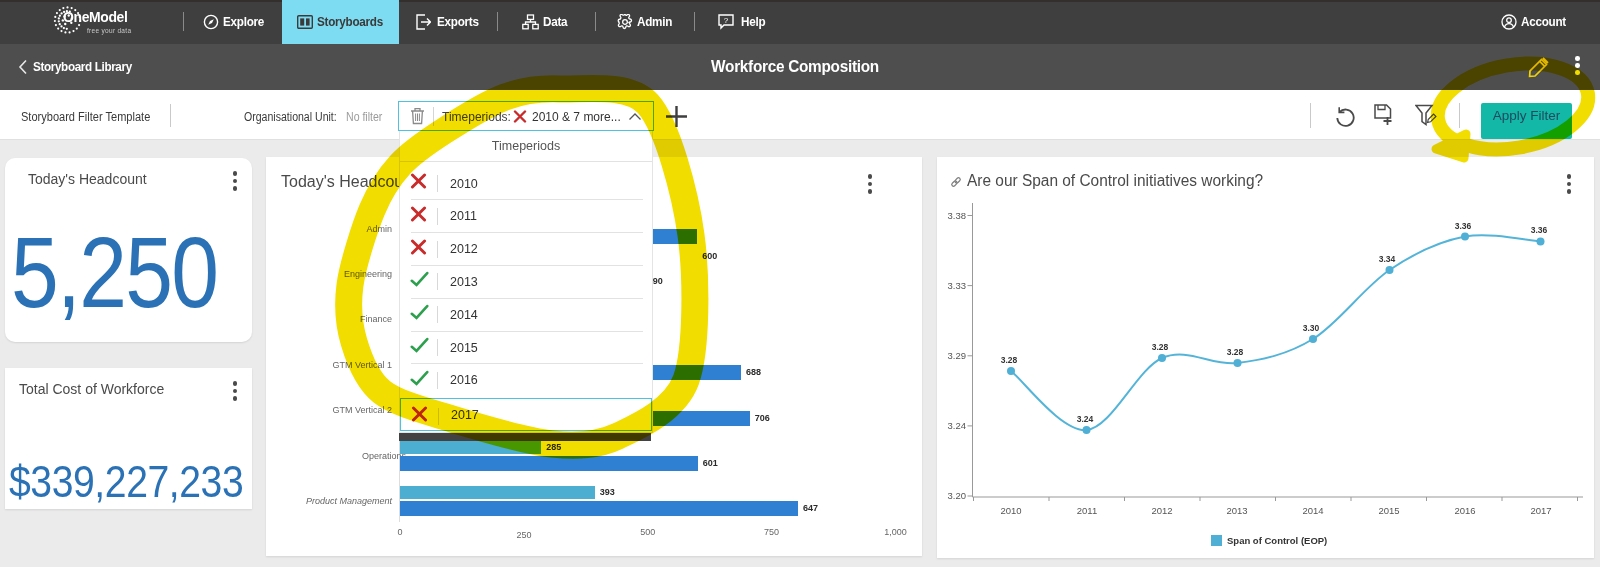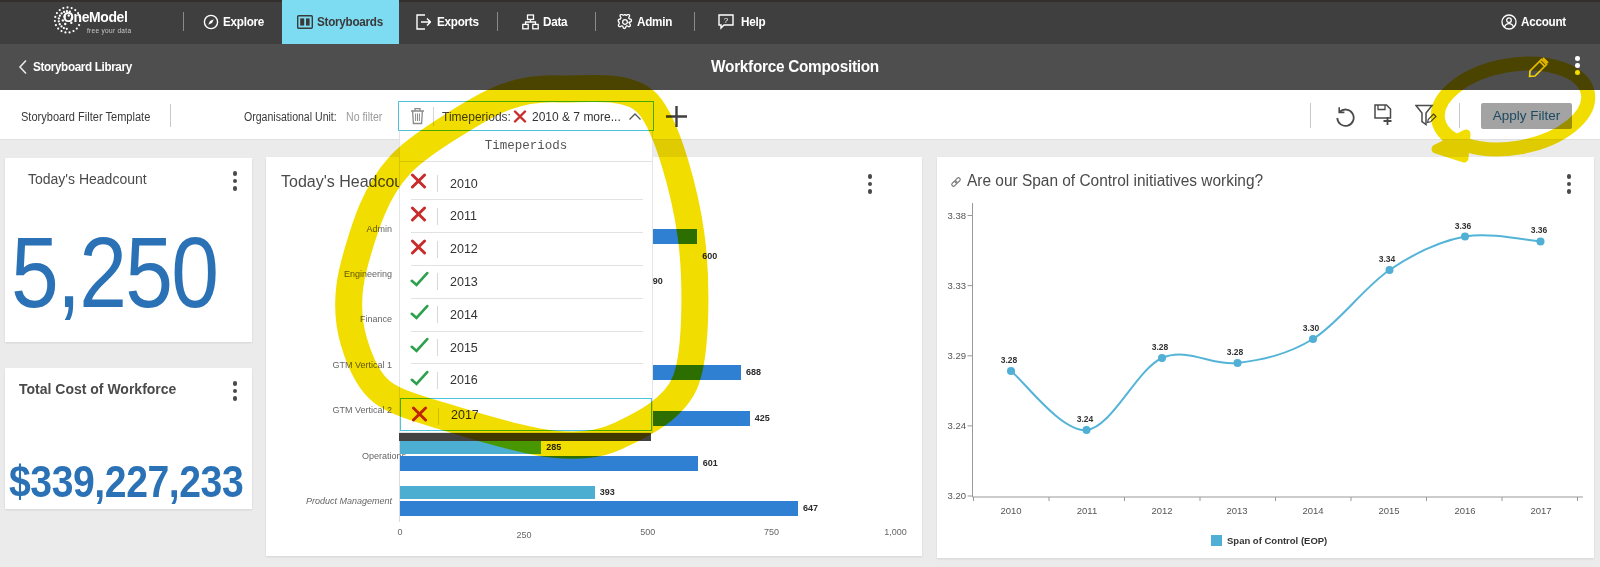--- a/index.html
+++ b/index.html
@@ -170,32 +170,32 @@
   <svg class="abs" style="left:1374px;top:103px;" width="22" height="24" viewBox="0 0 22 24" fill="none" stroke="#4a4a4a" stroke-width="1.5">
       <path d="M1,2 H12.5 L16.5,6 V15 H1 Z"></path>
       <path d="M4,2 V6.5 H11 V2" stroke-width="1.3"></path>
       <path d="M13.5,14 V22 M9.5,18 H17.5" stroke-width="1.8"></path>
     </svg>
   <svg class="abs" style="left:1415px;top:104px;" width="23" height="24" viewBox="0 0 23 24" fill="none" stroke="#4a4a4a" stroke-width="1.5">
       <path d="M1,1.5 H17 L11,9 V20.5 L7,17.5 V9 Z"></path>
       <path d="M13.2,15.5 L18.6,10.1 L20.9,12.4 L15.5,17.8 L12.6,18.4 Z" stroke-width="1.2"></path>
     </svg>
   <div class="abs" style="left:1459px;top:103px;width:1px;height:25px;background:#c9c9c9;"></div>
-  <div class="abs" style="left:1481px;top:103px;width:91px;height:26px;background:#a3a3a3;border-radius:2px;color:#1d4a60;font-size:13.5px;line-height:26px;text-align:center;">Apply Filter</div>
-
-  <div class="card" style="left:5px;top:158px;width:247px;height:184px;">
+  <div class="abs" style="left:1481px;top:103px;width:91px;height:36px;background:#14b8a6;border-radius:2px;color:#1d4a60;font-size:13.5px;line-height:26px;text-align:center;">Apply Filter</div>
+
+  <div class="card" style="left:5px;top:158px;width:247px;height:184px;border-radius:10px;">
     <div class="cardtitle" style="left:23px;top:13px;">Today's Headcount</div>
     <div class="dots3 abs" style="left:225px;top:10px;width:10px;">
         <span></span>
         <span></span>
         <span></span>
       </div>
     <div class="bignum abs" style="left:6px;top:64px;font-size:101px;line-height:101px;font-weight:400;transform:scaleX(0.85);letter-spacing:-2px;">5,250</div>
   </div>
-  <div class="card" style="left:5px;top:368px;width:247px;height:141px;font-weight:bold;">
+  <div class="card" style="left:5px;top:368px;width:247px;height:141px;">
     <div class="cardtitle" style="left:14px;top:13px;">Total Cost of Workforce</div>
     <div class="dots3 abs" style="left:225px;top:10px;width:10px;">
         <span></span>
         <span></span>
         <span></span>
       </div>
     <div class="bignum abs" style="left:4px;top:91px;font-size:45px;line-height:45px;transform:scaleX(0.87);letter-spacing:-0.5px;">$339,227,233</div>
   </div>
 
   <div class="card" id="midcard" style="left:266px;top:157px;width:656px;height:399px;">
@@ -217,21 +217,21 @@
     <div class="catlab" style="left:36px;top:157.3px;">Finance</div>
     <div class="bar" style="left:134px;top:147.8px;width:153.6px;height:13px;background:#4caed0;"></div>
     <div class="bar" style="left:134px;top:162.8px;width:227.9px;background:#2f7fd2;"></div>
     <div class="catlab" style="left:36px;top:202.7px;">GTM Vertical 1</div>
     <div class="bar" style="left:134px;top:193.2px;width:208.1px;height:13px;background:#4caed0;"></div>
     <div class="bar" style="left:134px;top:208.2px;width:340.9px;background:#2f7fd2;"></div>
     <div class="vlab" style="left:479.9px;top:208.2px;">688</div>
     <div class="catlab" style="left:36px;top:248.1px;">GTM Vertical 2</div>
     <div class="bar" style="left:134px;top:238.6px;width:213.1px;height:13px;background:#4caed0;"></div>
     <div class="bar" style="left:134px;top:253.6px;width:349.8px;background:#2f7fd2;"></div>
-    <div class="vlab" style="left:488.8px;top:253.6px;">425</div>
+    <div class="vlab" style="left:488.8px;top:253.6px;">706</div>
     <div class="catlab" style="left:50px;top:293.5px;">Operations</div>
     <div class="bar" style="left:134px;top:284.0px;width:141.2px;height:13px;background:#4caed0;"></div>
     <div class="vlab" style="left:280.2px;top:283.0px;">285</div>
     <div class="bar" style="left:134px;top:299.0px;width:297.8px;background:#2f7fd2;"></div>
     <div class="vlab" style="left:436.8px;top:299.0px;">601</div>
     <div class="catlab" style="left:36px;top:338.9px;font-style:italic;">Product Management</div>
     <div class="bar" style="left:134px;top:329.4px;width:194.7px;height:13px;background:#4caed0;"></div>
     <div class="vlab" style="left:333.7px;top:328.4px;">393</div>
     <div class="bar" style="left:134px;top:344.4px;width:397.9px;background:#2f7fd2;"></div>
     <div class="vlab" style="left:536.9px;top:344.4px;">647</div>
@@ -303,21 +303,21 @@
         <line x1="30.5" y1="268.9" x2="35.5" y2="268.9" stroke="#999" stroke-width="1"></line>
       <text x="29" y="342" text-anchor="end" class="alab">3.20</text>
         <line x1="30.5" y1="339.0" x2="35.5" y2="339.0" stroke="#999" stroke-width="1"></line>
       <rect x="274" y="378" width="11" height="11" fill="#4fafd4"></rect>
       <text x="290" y="387" style="font:bold 9.5px 'Liberation Sans';fill:#333;">Span of Control (EOP)</text>
     </svg>
   </div>
 
   <div id="ddshadow"></div>
   <div id="dd">
-    <div class="abs" style="left:0;top:0;width:100%;height:30px;text-align:center;line-height:30px;font-size:12.5px;color:#555;border-bottom:1px solid #e2e2e2;font-family:Liberation Mono, monospace;">Timeperiods</div>
+    <div class="abs" style="left:0;top:0;width:100%;height:30px;text-align:center;line-height:30px;font-size:12.5px;color:#555;border-bottom:1px solid #e2e2e2;">Timeperiods</div>
     <div class="ddrow" style="top:36px;">
         <svg class="icx" width="17" height="16" viewBox="0 0 14 13" stroke="#c92a2a" stroke-width="2.4" stroke-linecap="round">
           <path d="M2,1.5 L12,11.5 M12,1.5 L2,11.5"></path>
         </svg>
         <span class="vsep"></span>
         <span class="yr">2010</span>
       </div>
     <div class="ddsep" style="top:68.4px;"></div>
     <div class="ddrow" style="top:68.8px;">
         <svg class="icx" width="17" height="16" viewBox="0 0 14 13" stroke="#c92a2a" stroke-width="2.4" stroke-linecap="round">

